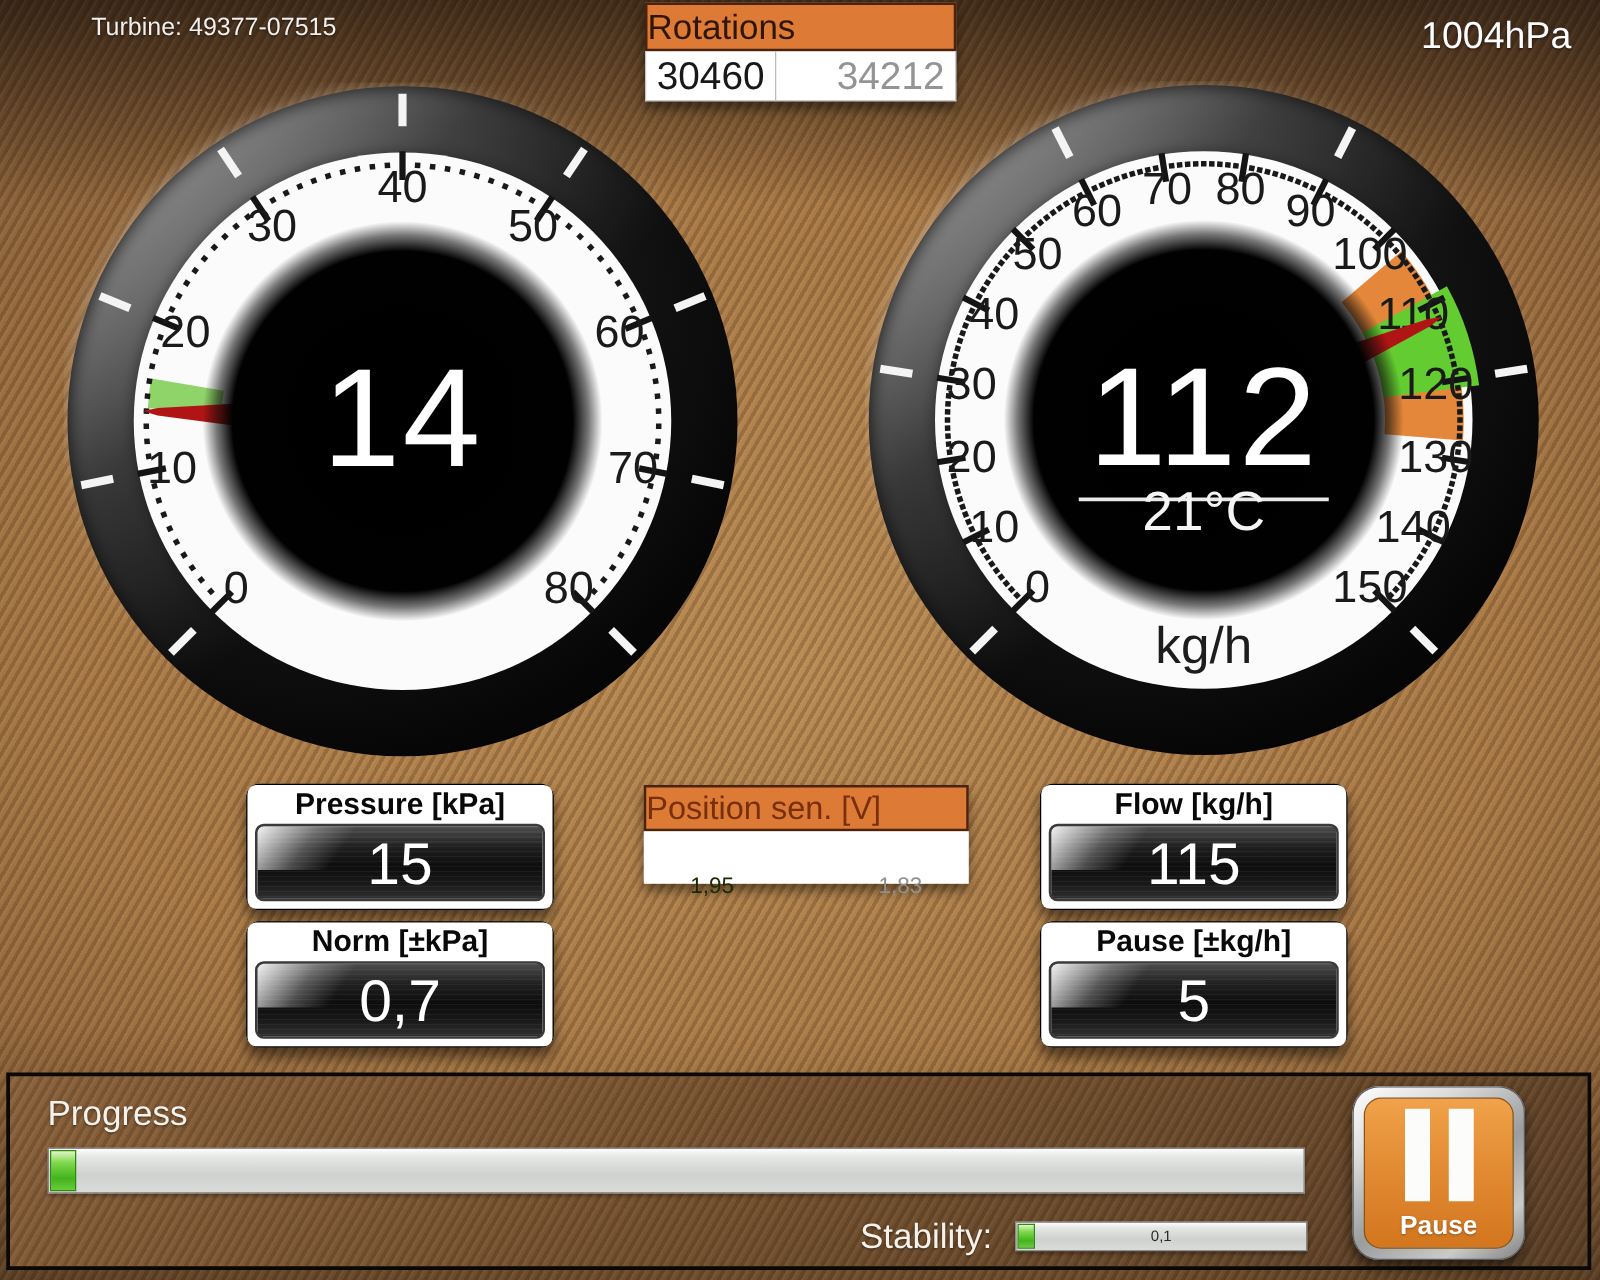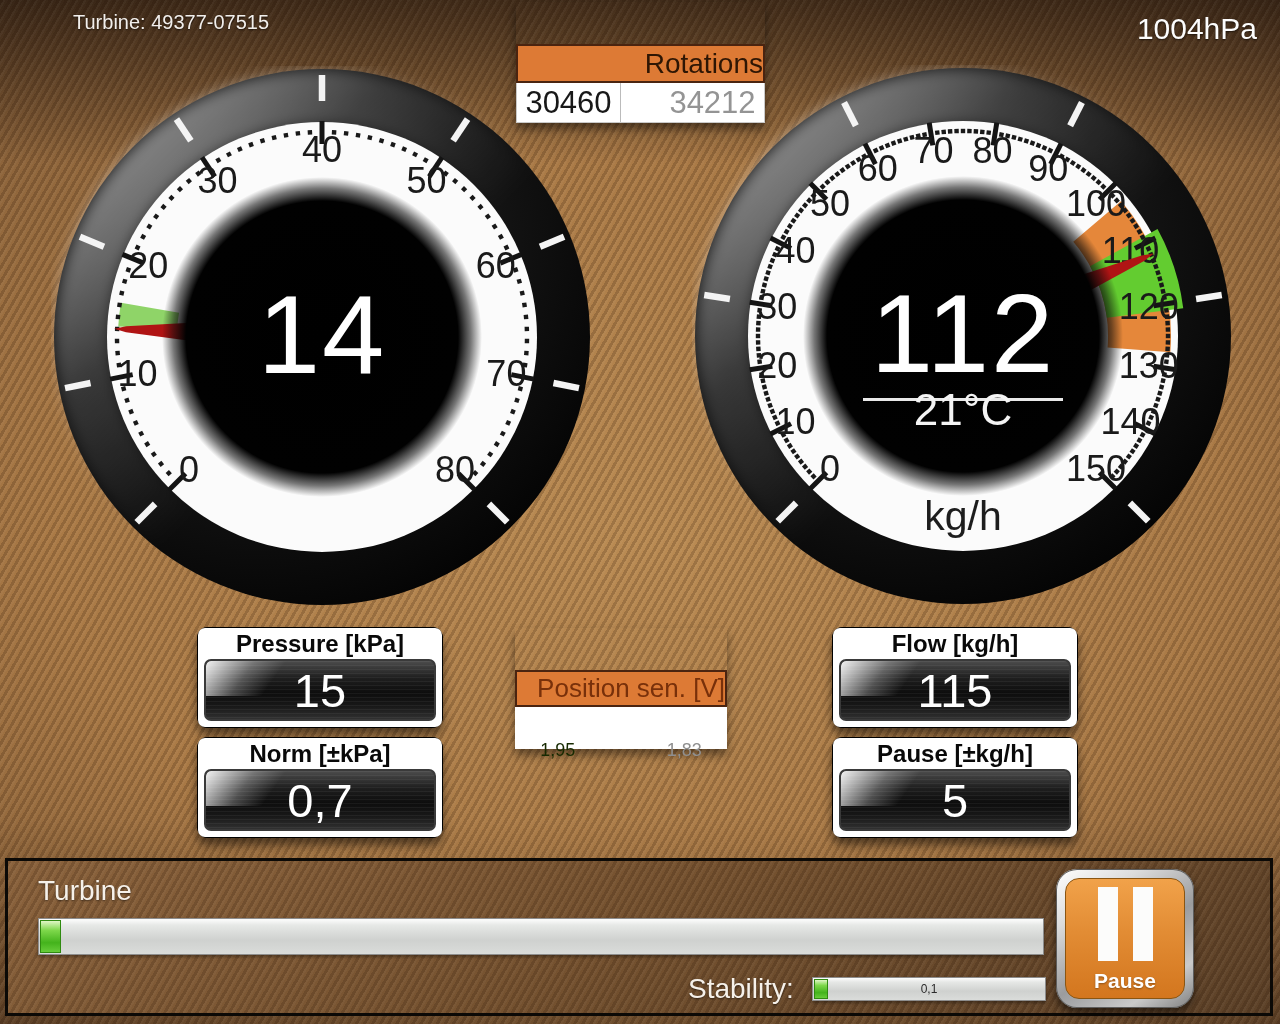--- a/index.html
+++ b/index.html
@@ -21,33 +21,33 @@
       radial-gradient(120% 95% at 50% 52%, #ba8b53 0%, #aa7a46 38%, #845d37 62%, #513927 85%, #33271d 100%);
   }
 
   .turbine-label { position:absolute; left:73px; top:11px; font-size:20px; color:#f2efec;
     text-shadow:0 1px 2px rgba(0,0,0,0.6); }
   .ambient-pressure { position:absolute; right:23px; top:12px; font-size:30px; color:#fdfdfd;
     text-shadow:0 1px 2px rgba(0,0,0,0.6); }
 
   
   .data-table { position:absolute; box-shadow:0 6px 9px rgba(0,0,0,0.45); }
-  .table-header { background:#dd7a35; border:2px solid #4a2410; text-align:right;
-    color:#2e1604; overflow:hidden; white-space:nowrap;margin-top:42px; }
+  .table-header { background:#dd7a35; border:2px solid #4a2410; text-align:left;
+    color:#2e1604; overflow:hidden; white-space:nowrap; }
   .table-cells { display:flex; background:#fff; border:1px solid #c9c9c9; border-top:none;gap:40px; }
   .table-cell { flex:1; display:flex; align-items:center; justify-content:center; white-space:nowrap; }
 
   .rotations-table { left:516px; top:2px; width:249px; }
   .rotations-table .table-header { height:39px; line-height:35px; font-size:28px; }
   .rotations-table .table-cells { height:40px; }
   .rotations-table .table-cell { font-size:31px; }
   .rotations-table .cell-left { color:#181818; border-right:1px solid #bbb; }
   .rotations-table .cell-right { color:#949494; }
 
-  .position-table { left:515px; top:628px; width:212px; }
+  .position-table { left:515px; top:628px; width:260px; }
   .position-table .table-header { height:37px; line-height:33px; font-size:26px; color:#78300a; }
   .position-table .table-cells { height:42px; border:none; }
   .position-table .table-cell { font-size:18px;margin-top:43px; }
   .position-table .cell-left { background:#66d431; color:#172a02; border-right:1px solid #9a9a9a; }
   .position-table .cell-right { background:#fbfbfb; color:#8f8f8f; }
 
   
   .gauge { position:absolute; width:542px; height:542px; }
   .gauge svg { display:block; width:542px; height:542px; font-family:inherit; }
   .gauge-pressure { left:51px; top:66px; }
@@ -101,21 +101,21 @@
   .progress-track { left:30px; top:57px; width:1006px; height:37px; }
   .bar-fill { position:absolute; left:1px; top:1px; bottom:1px;
     background:linear-gradient(180deg,#dff6c5 0%,#7ed84b 30%,#44b31c 70%,#67cc3a 100%);
     border:1px solid #2f8a10; }
   .stability-label { position:absolute; left:680px; top:112px; font-size:28px; color:#f6f1ea;
     text-shadow:0 1px 2px rgba(0,0,0,0.5); }
   .stability-track { left:804px; top:116px; width:234px; height:24px; }
   .stability-value { position:absolute; left:0; right:0; top:0; bottom:0; text-align:center;
     font-size:12px; line-height:22px; color:#2b2b2b; }
 
-  .pause-button { position:absolute; left:1048px; top:8px; width:138px; height:139px;
+  .pause-button { position:absolute; left:1074px; top:8px; width:138px; height:139px;
     border-radius:21px; cursor:pointer;
     background:linear-gradient(145deg,#ffffff 0%,#dcdcdc 25%,#9b9c9e 55%,#cacaca 80%,#7e7e7e 100%);
     box-shadow:0 5px 9px rgba(0,0,0,0.55), inset 0 0 0 1px #5d5d5d;
     padding:9px; }
   .pause-inner { width:100%; height:100%; border-radius:14px;
     background:linear-gradient(180deg,#f1a24a 0%,#e28c34 45%,#d3761e 100%);
     border:1px solid #8a5512;
     display:flex; flex-direction:column; align-items:center; justify-content:center; }
   .pause-bars { display:flex; gap:15px; margin-top:2px; }
   .pause-bars span { display:block; width:20px; height:74px; background:#fcfcfb; }
@@ -509,21 +509,21 @@
   </div>
 
   <div class="metal-panel panel-flow-norm">
     <div class="panel-inner">
       <div class="panel-title">Pause [±kg/h]</div>
       <div class="panel-display">5</div>
     </div>
   </div>
 
   <div class="footer">
-    <div class="progress-label">Turbine</div>
+    <div class="progress-label">Progress</div>
     <div class="bar-track progress-track">
       <div class="bar-fill" id="progress-fill" style="width: 2.1%;"></div>
     </div>
     <div class="stability-label">Stability:</div>
     <div class="bar-track stability-track">
       <div class="bar-fill" id="stability-fill" style="width: 6%;"></div>
       <div class="stability-value">0,1</div>
     </div>
     <div class="pause-button">
       <div class="pause-inner">

